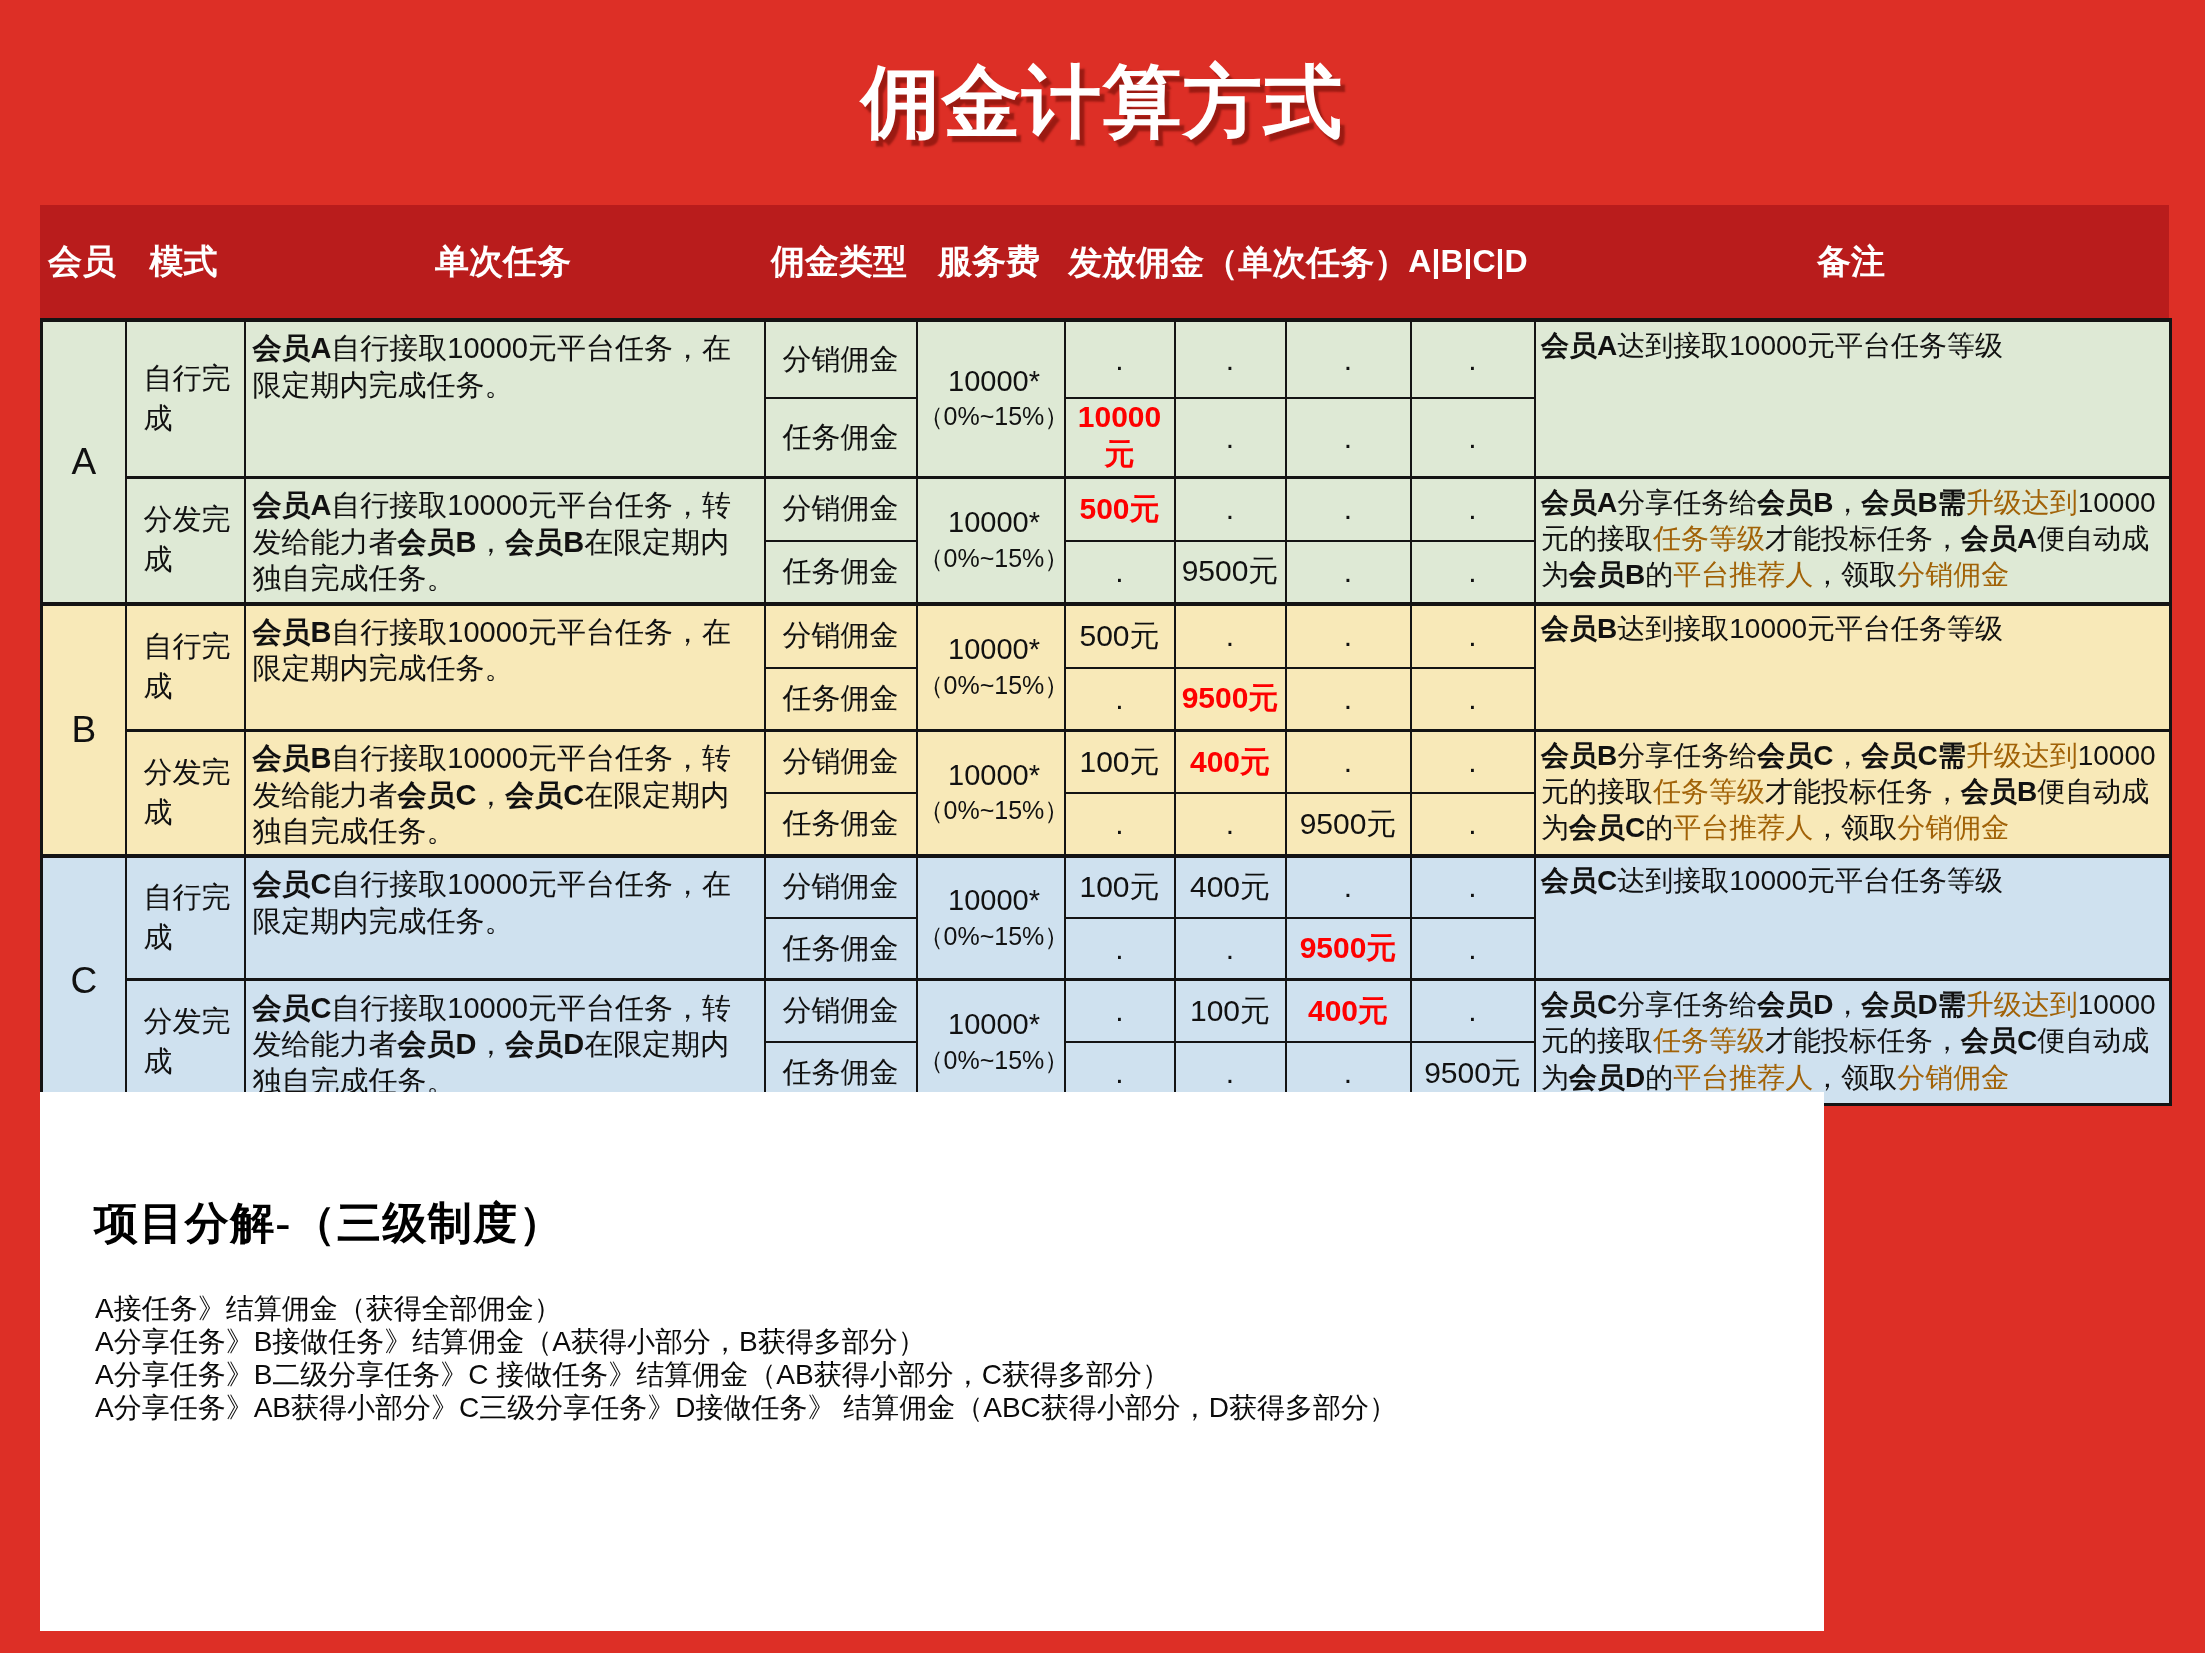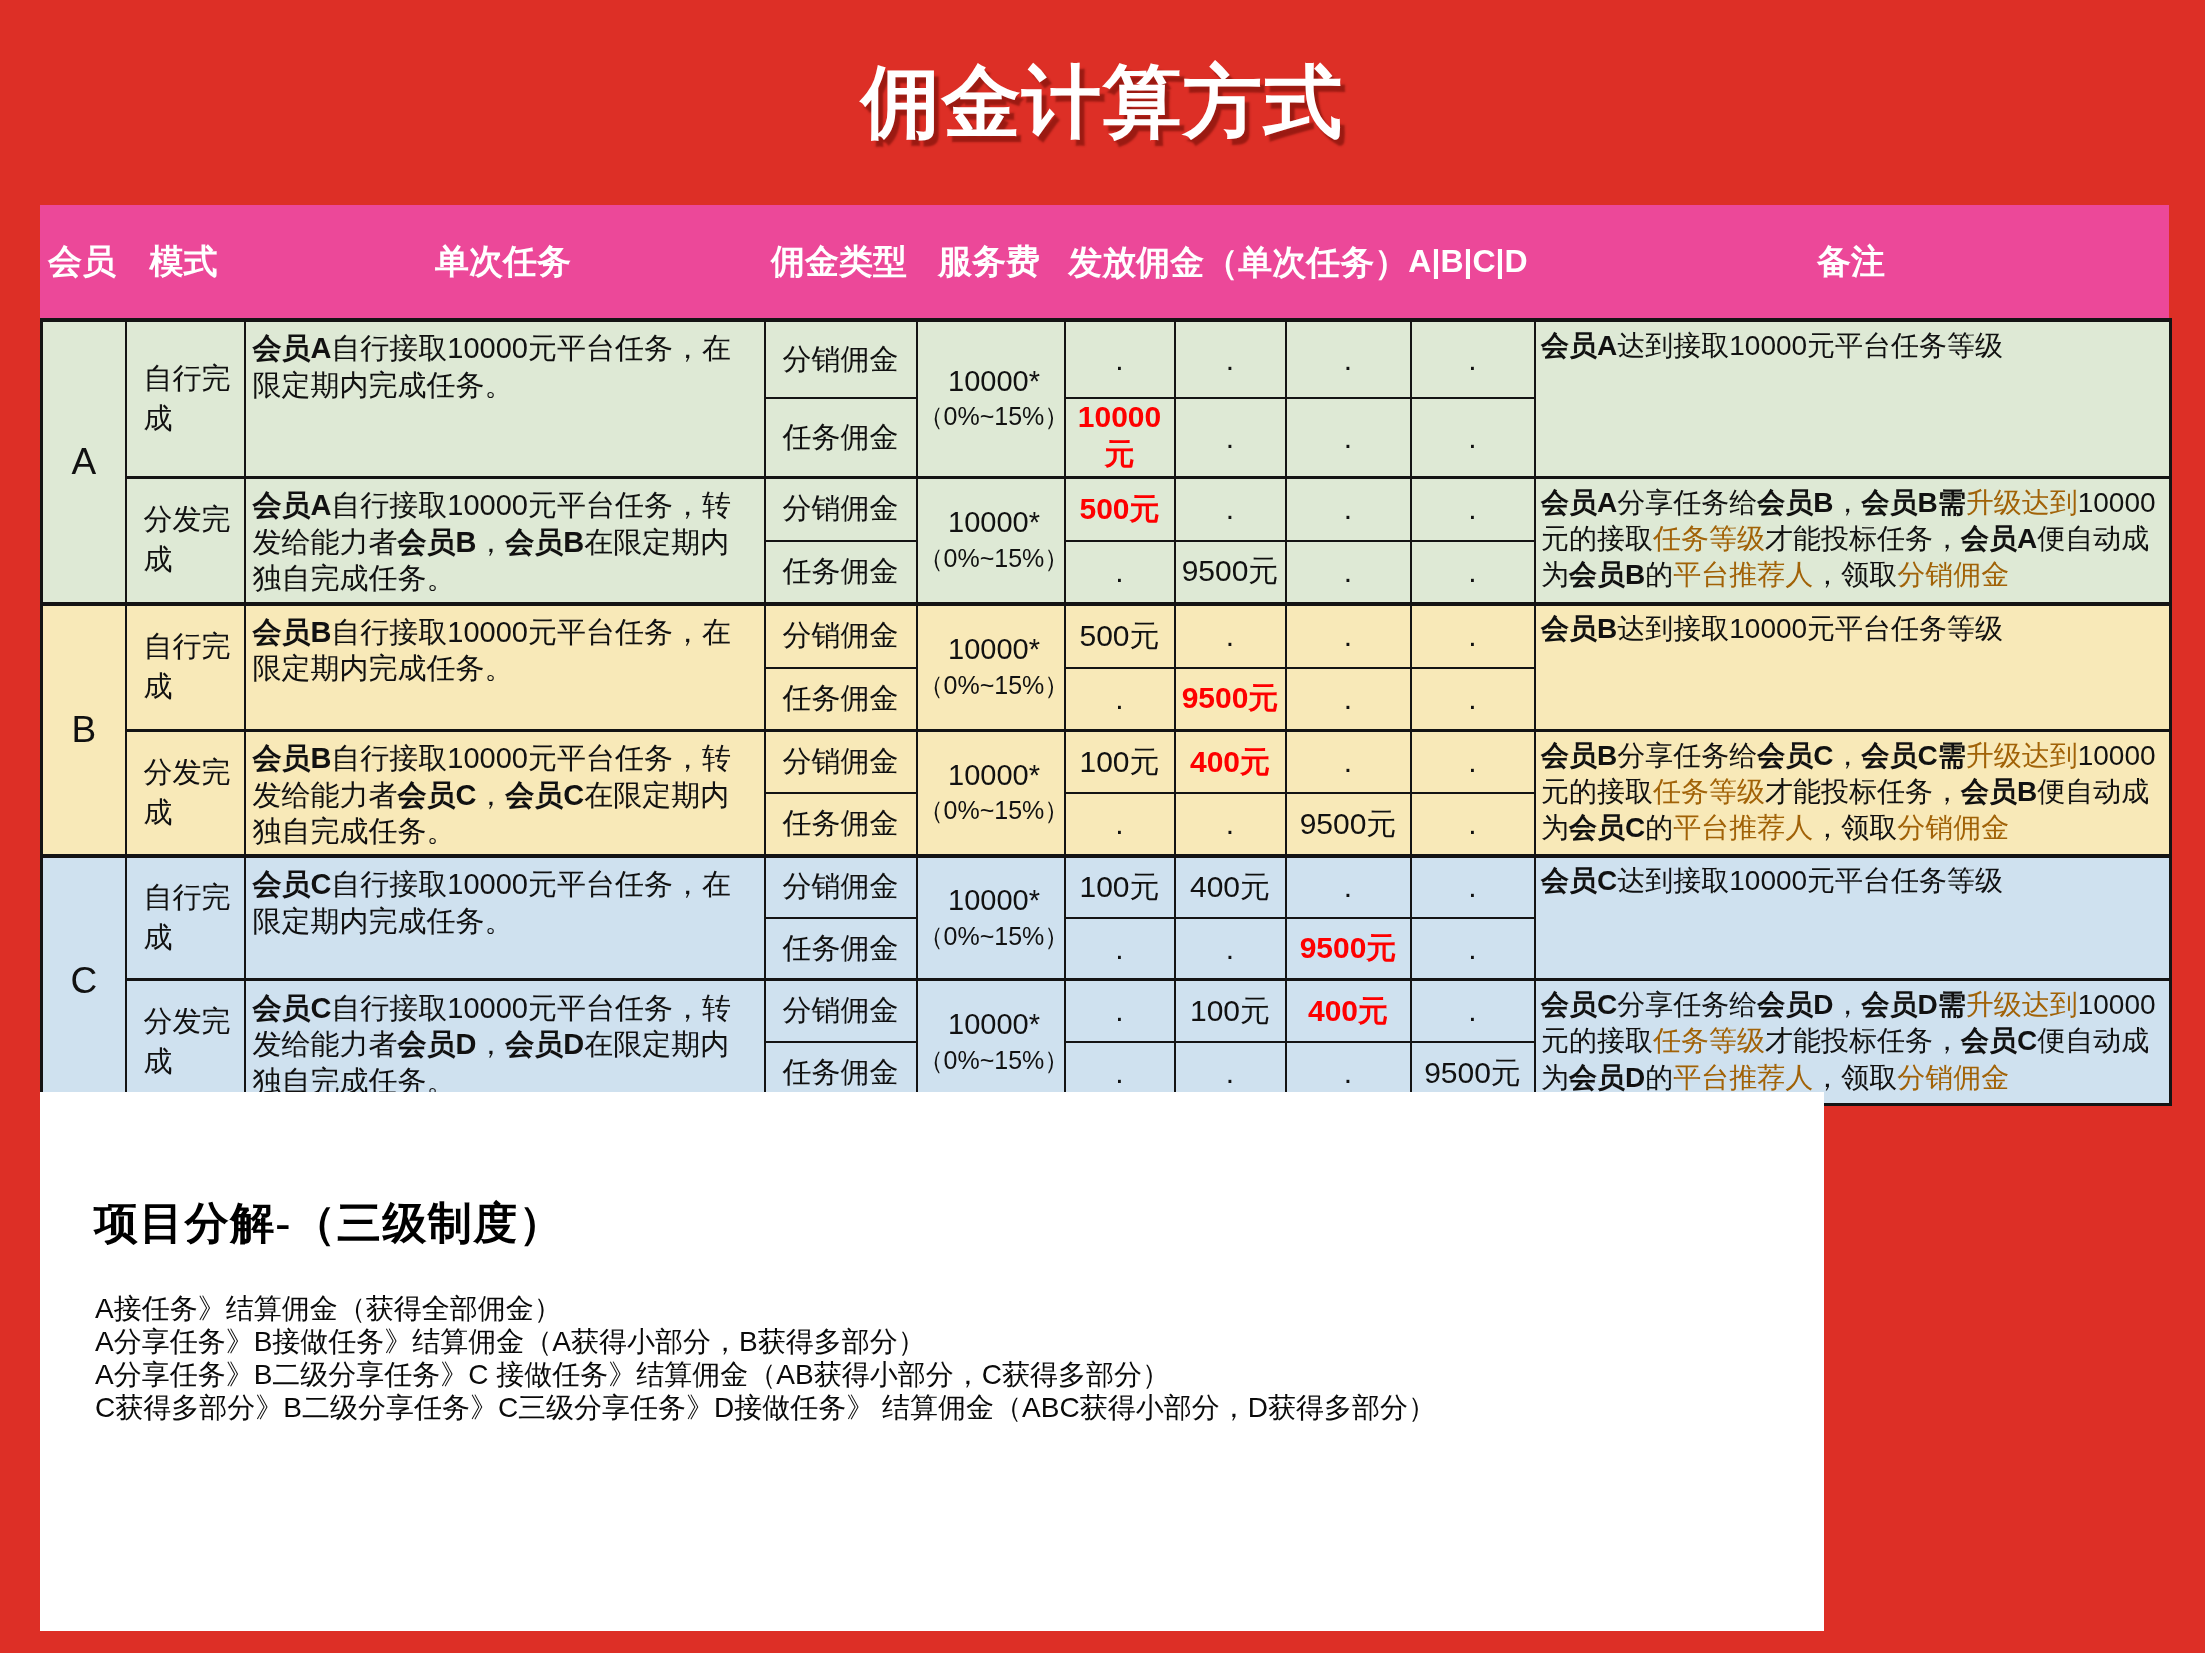--- a/index.html
+++ b/index.html
@@ -4,21 +4,21 @@
 <style>
   html,body{margin:0;padding:0;}
   body{width:2205px;height:1654px;position:relative;background:#dd2f26;overflow:hidden;
        font-family:"Liberation Sans",sans-serif;}
 
   .main-title{position:absolute;top:50px;left:0;width:2205px;text-align:center;
     font-family:"Liberation Serif",serif;font-weight:bold;font-size:79px;color:#ffffff;
     text-shadow:4.8px 5.5px 2.1px rgba(148,24,17,0.9);letter-spacing:1.4px;}
 
   
-  .band{position:absolute;left:40px;top:205px;width:2129px;height:114px;background:#ec4899;
+  .band{position:absolute;left:40px;top:205px;width:2129px;height:114px;background:#b91c1c;
         display:flex;align-items:flex-start;color:#ffffff;font-weight:bold;font-size:34px;}
   .band-cell{display:flex;align-items:center;justify-content:center;height:100%;text-align:center;}
   .bc-member{width:84px;}
   .bc-mode{width:119px;}
   .bc-method{width:520px;}
   .bc-type{width:152px;}
   .bc-fee{width:148px;}
   .bc-payout{width:470px;flex-direction:row;line-height:1.18;justify-content:center;}
   .bc-payout .l2{font-size:32px;}
   .bc-remark{width:636px;}
@@ -218,16 +218,16 @@
     </tr>
   </tbody>
 </table>
 
 <div class="panel">
   <div class="breakdown-heading">项目分解-（三级制度）</div>
   <div class="breakdown-lines">
     <div>A接任务》结算佣金（获得全部佣金）</div>
     <div>A分享任务》B接做任务》结算佣金（A获得小部分，B获得多部分）</div>
     <div>A分享任务》B二级分享任务》C 接做任务》结算佣金（AB获得小部分，C获得多部分）</div>
-    <div>C获得多部分》B二级分享任务》C三级分享任务》D接做任务》 结算佣金（ABC获得小部分，D获得多部分）</div>
+    <div>A分享任务》AB获得小部分》C三级分享任务》D接做任务》 结算佣金（ABC获得小部分，D获得多部分）</div>
   </div>
 </div>
 
 
 </body></html>

